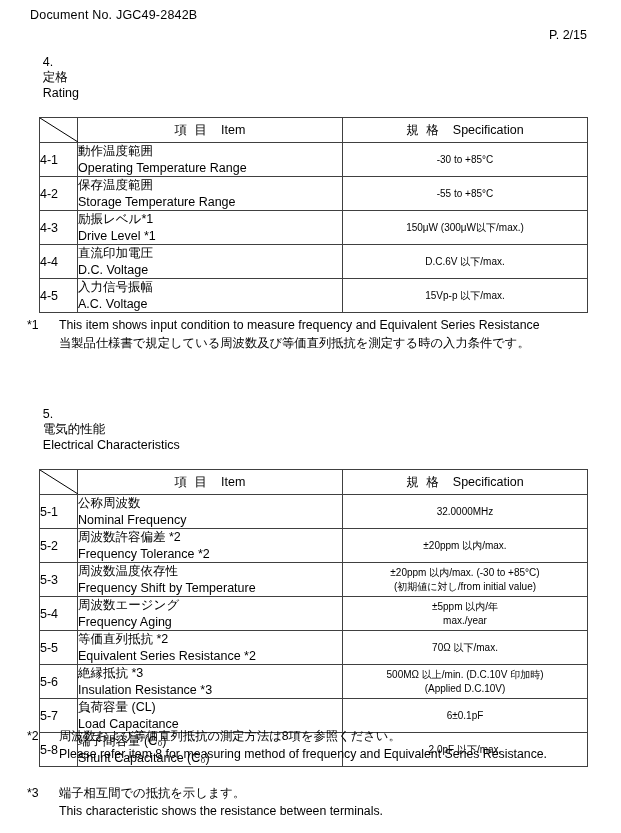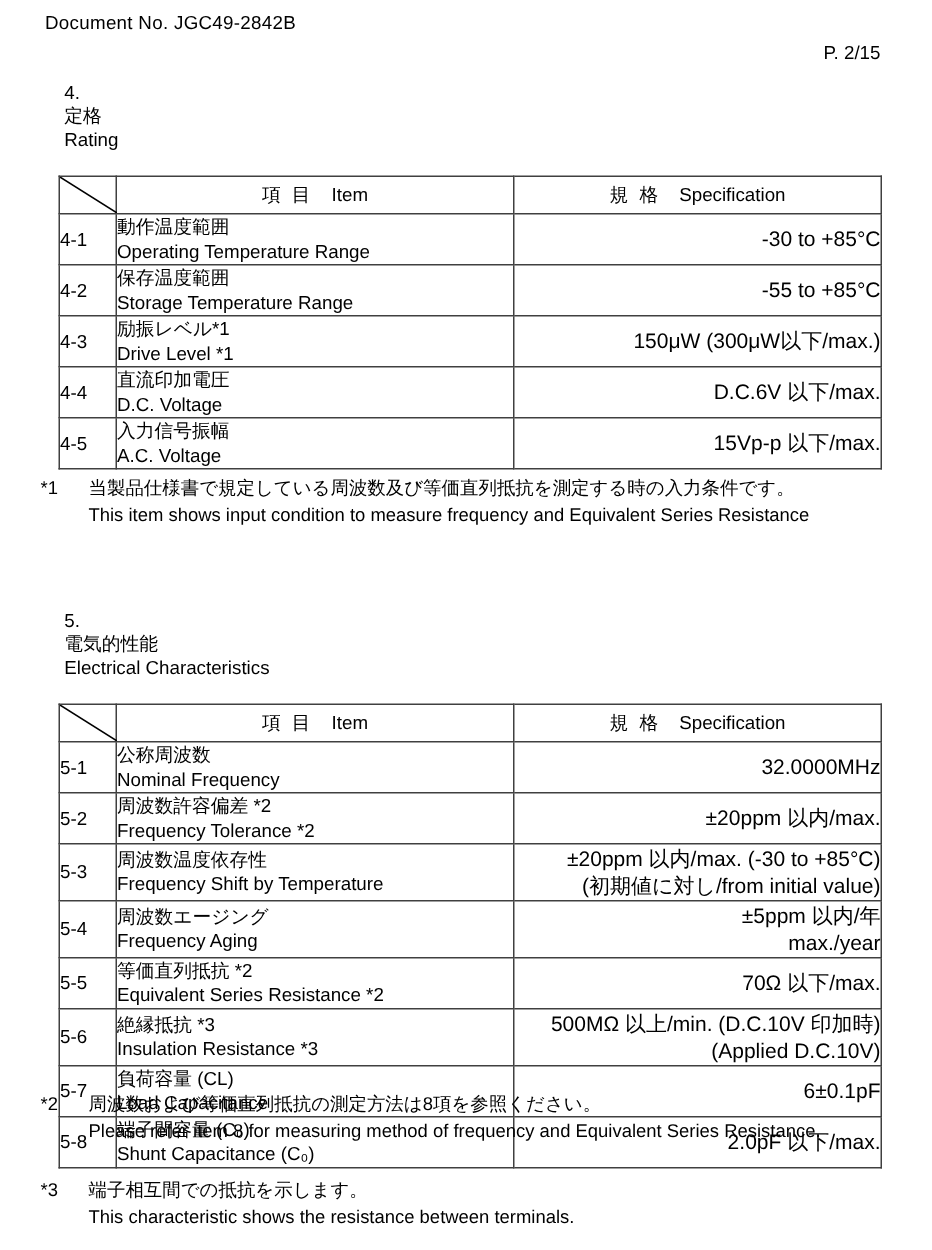--- a/index.html
+++ b/index.html
@@ -86,22 +86,22 @@
     font-size: 12.5px;
   }
   .cell-item {
     padding: 3px 0 3px 7px;
     font-size: 12.5px;
     line-height: 1.32;
   }
   .cell-item .jp { display: block; }
   .cell-item .en { display: block; }
   .cell-spec {
-    text-align: right;
-    font-size: 14px;
+    text-align: center;
+    font-size: 10px;
     line-height: 1.32;
   }
   .cell-spec .l2 { display: block; }
   .note {
     font-size: 12.3px;
     line-height: 1.45;
     position: absolute;
     left: 22px;
   }
   .note .tag {
@@ -198,22 +198,22 @@
           <span>15Vp-p  以下/max.</span>
         </td>
       </tr>
     </tbody>
       </table>
   </div>
 
   <div class="note" style="top:317px; left:27px; width:560px;">
     <span class="tag">*1</span>
     <div class="body">
+      <div>This item shows input condition to measure frequency and Equivalent Series Resistance</div>
       <div>当製品仕様書で規定している周波数及び等価直列抵抗を測定する時の入力条件です。</div>
-      <div>This item shows input condition to measure frequency and Equivalent Series Resistance</div>
     </div>
   </div>
 
   <div class="section" style="top:393px;">
     <div class="section-title">
       <span>5.</span>&nbsp;&nbsp;
       <span>電気的性能</span>&nbsp;&nbsp;&nbsp;
       <span>Electrical Characteristics</span>
     </div>
     <table class="spec">

